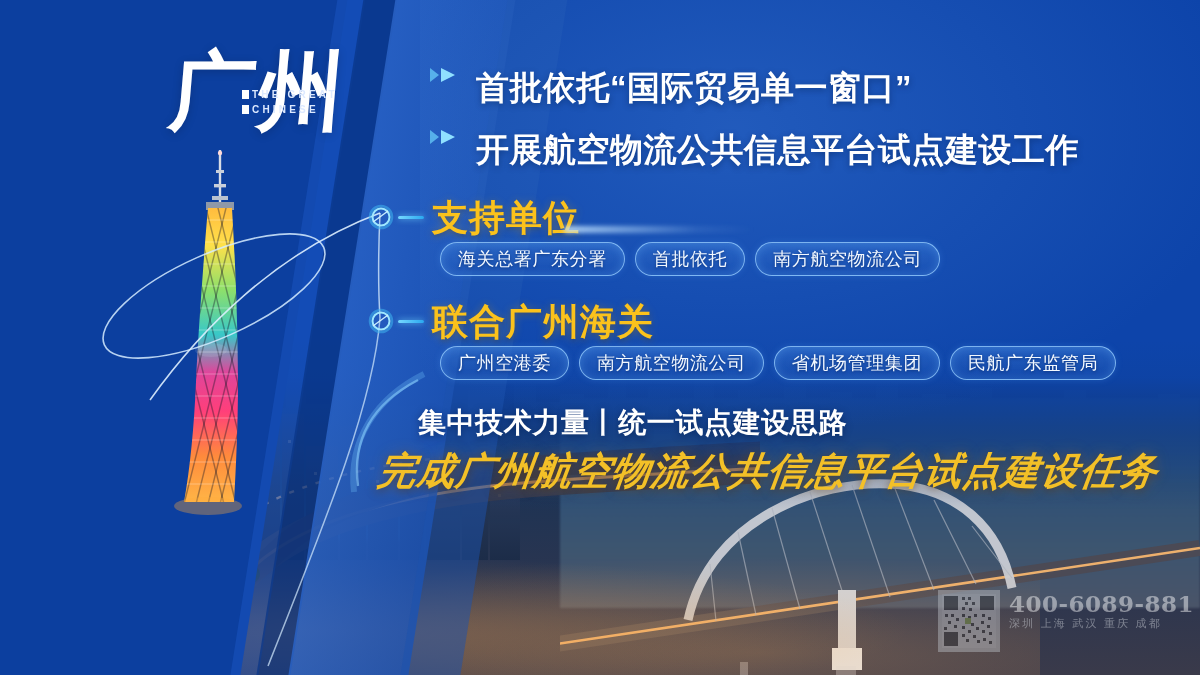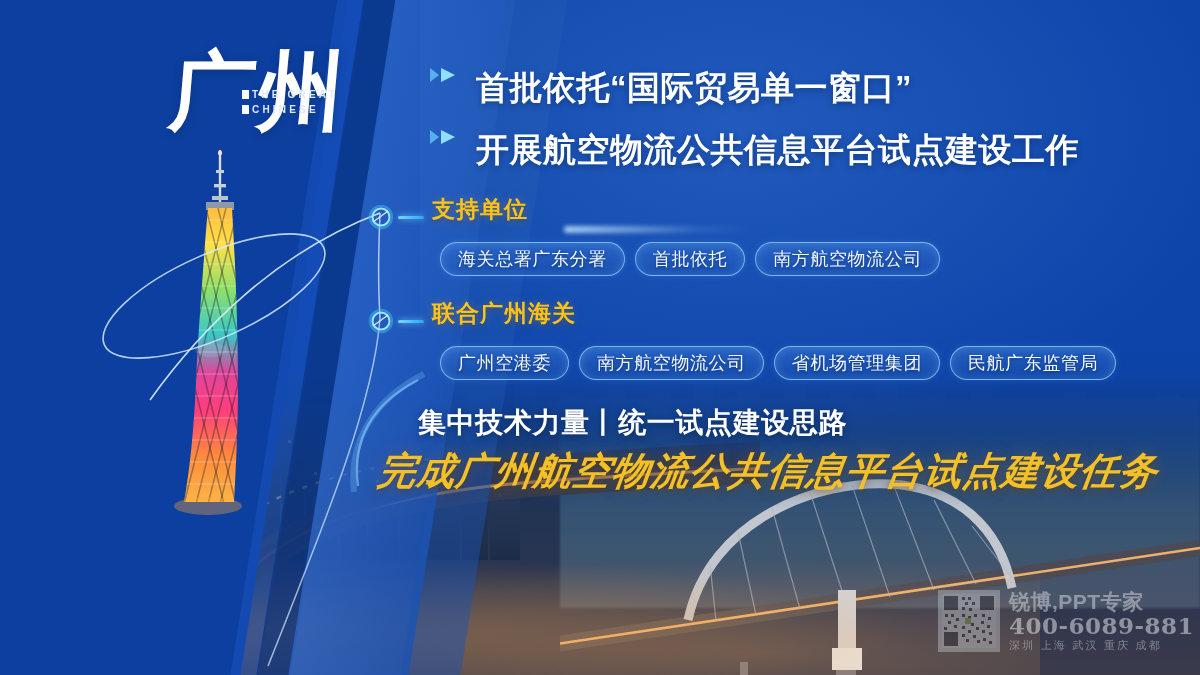--- a/index.html
+++ b/index.html
@@ -124,21 +124,21 @@
     position:absolute; left:0; top:8px; width:26px; height:26px;
   }
   .node-line {
     position:absolute; left:30px; top:20px; width:26px; height:3px;
     background:linear-gradient(90deg,#76d8ff,#2aa8f0);
     border-radius:2px;
     box-shadow:0 0 6px rgba(118,216,255,.8);
   }
   .sec-title {
     position:absolute; left:64px; top:-2px;
-    font-size:23px; font-weight:700; color:#fbc21c; white-space:nowrap;
+    font-size:36px; font-weight:700; color:#fbc21c; white-space:nowrap;
     letter-spacing:1px;
     text-shadow:0 1px 8px rgba(255,180,0,.35), 0 2px 4px rgba(10,40,100,.4);
   }
   .sec-underglow {
     position:absolute; left:196px; top:30px; width:190px; height:7px;
     background:linear-gradient(90deg,rgba(190,225,255,.85),rgba(190,225,255,.10) 70%,rgba(190,225,255,0));
     filter:blur(2.2px); border-radius:4px;
   }
 
   .pills { display:flex; gap:10px; margin-top:4px; margin-left:72px;justify-content:space-between; }
@@ -502,19 +502,18 @@
             <rect x="45" y="31" width="3" height="3"></rect>
           <rect x="40" y="36" width="3" height="3"></rect>
             <rect x="47" y="38" width="3" height="3"></rect>
           <rect x="41" y="44" width="3" height="3"></rect>
             <rect x="47" y="47" width="3" height="3"></rect>
         </g>
         <rect x="23" y="24" width="6" height="6" fill="#7a9a46"></rect>
       </svg>
     </div>
     <div class="wm-txt">
-      <div class="wm-brand">锐博,PPT专家</div>
       <div class="wm-phone">400-6089-881</div>
       <div class="wm-cities">深圳 上海 武汉 重庆 成都</div>
     </div>
   </div>
 
 </div>
 
 </body></html>

